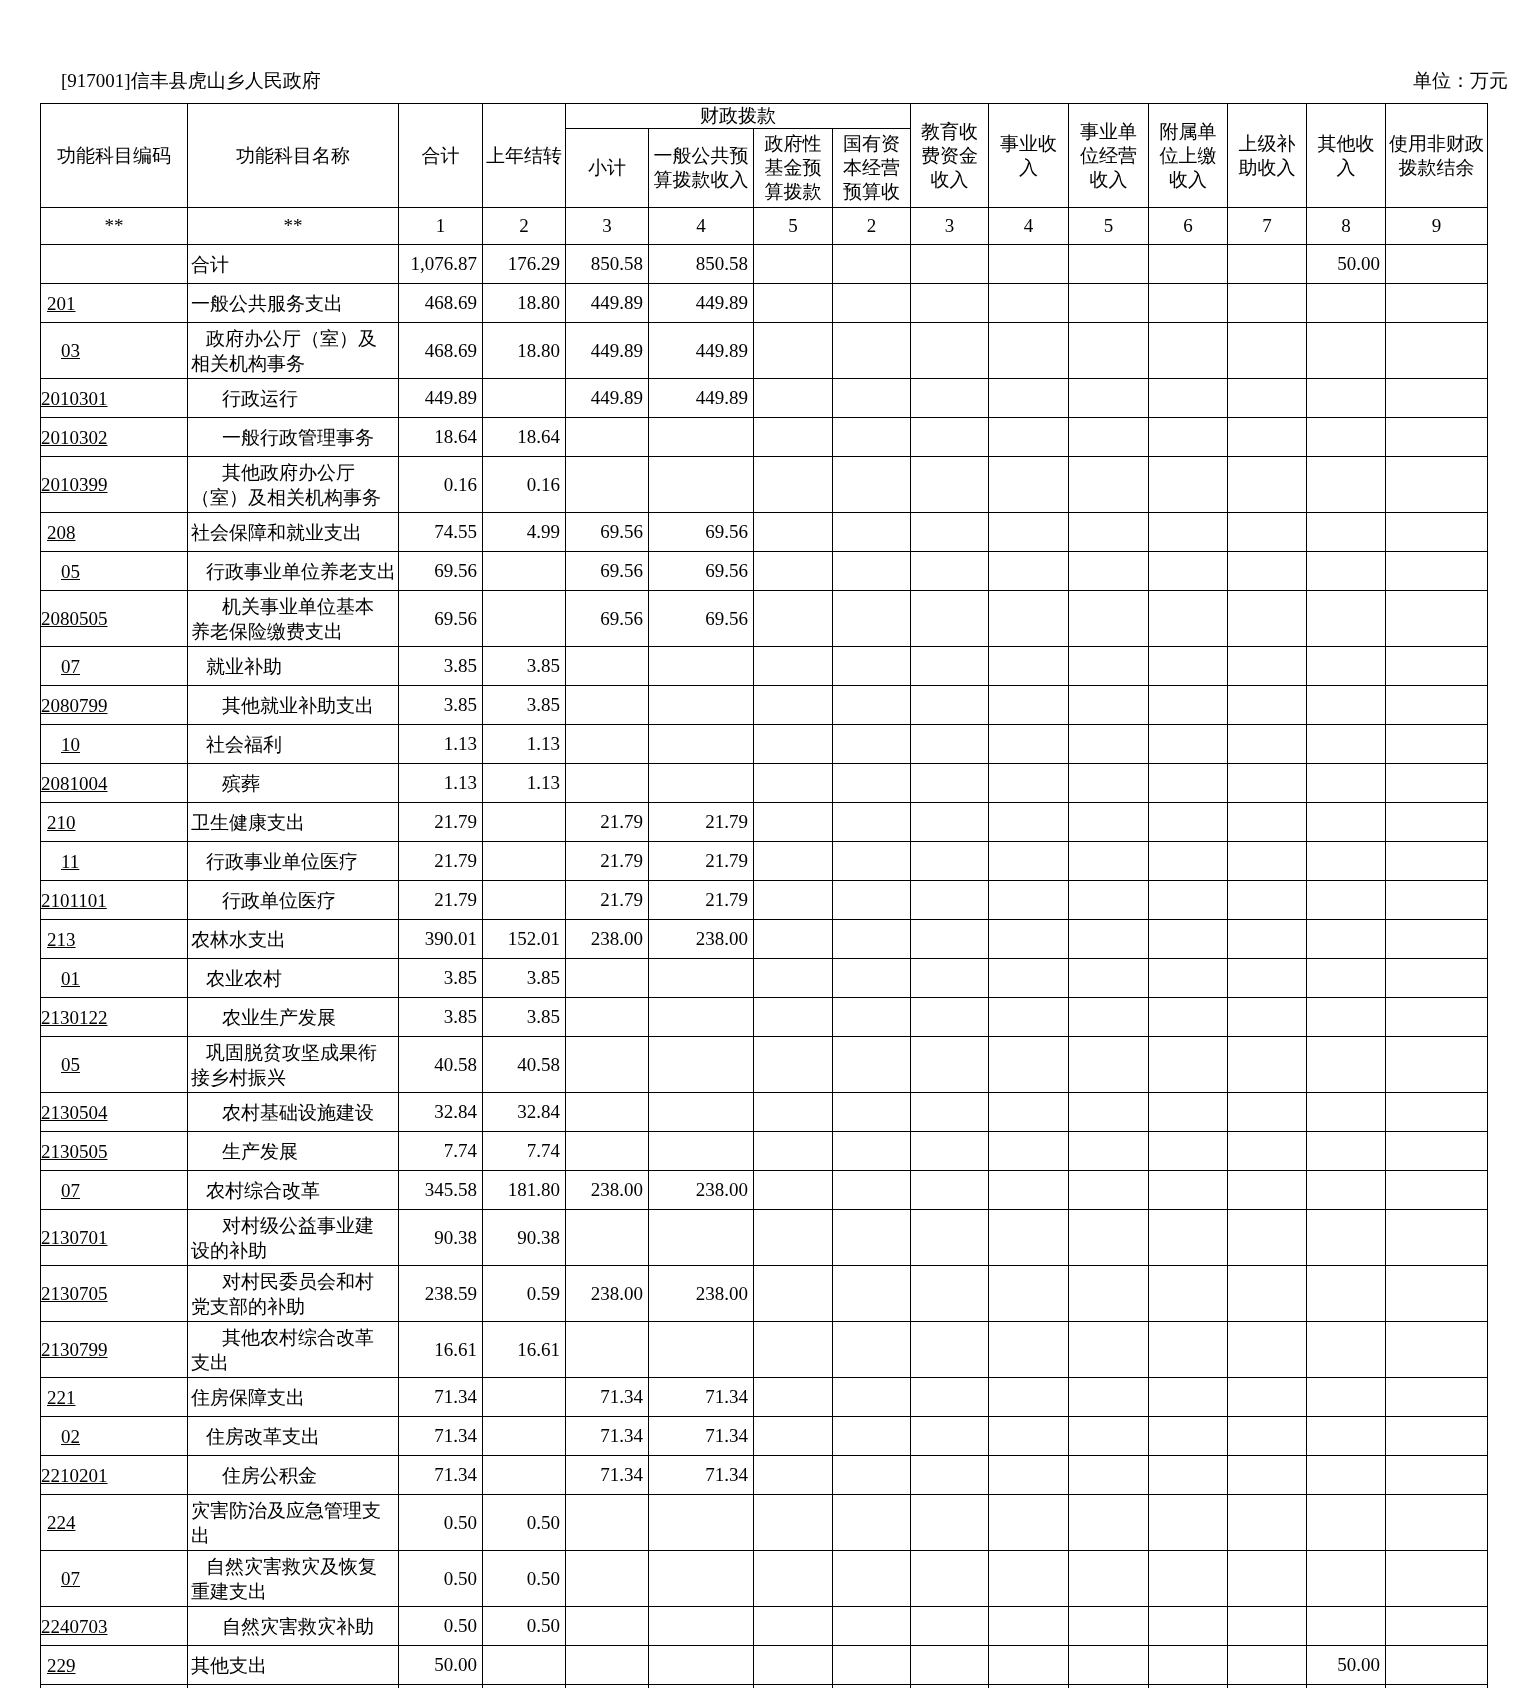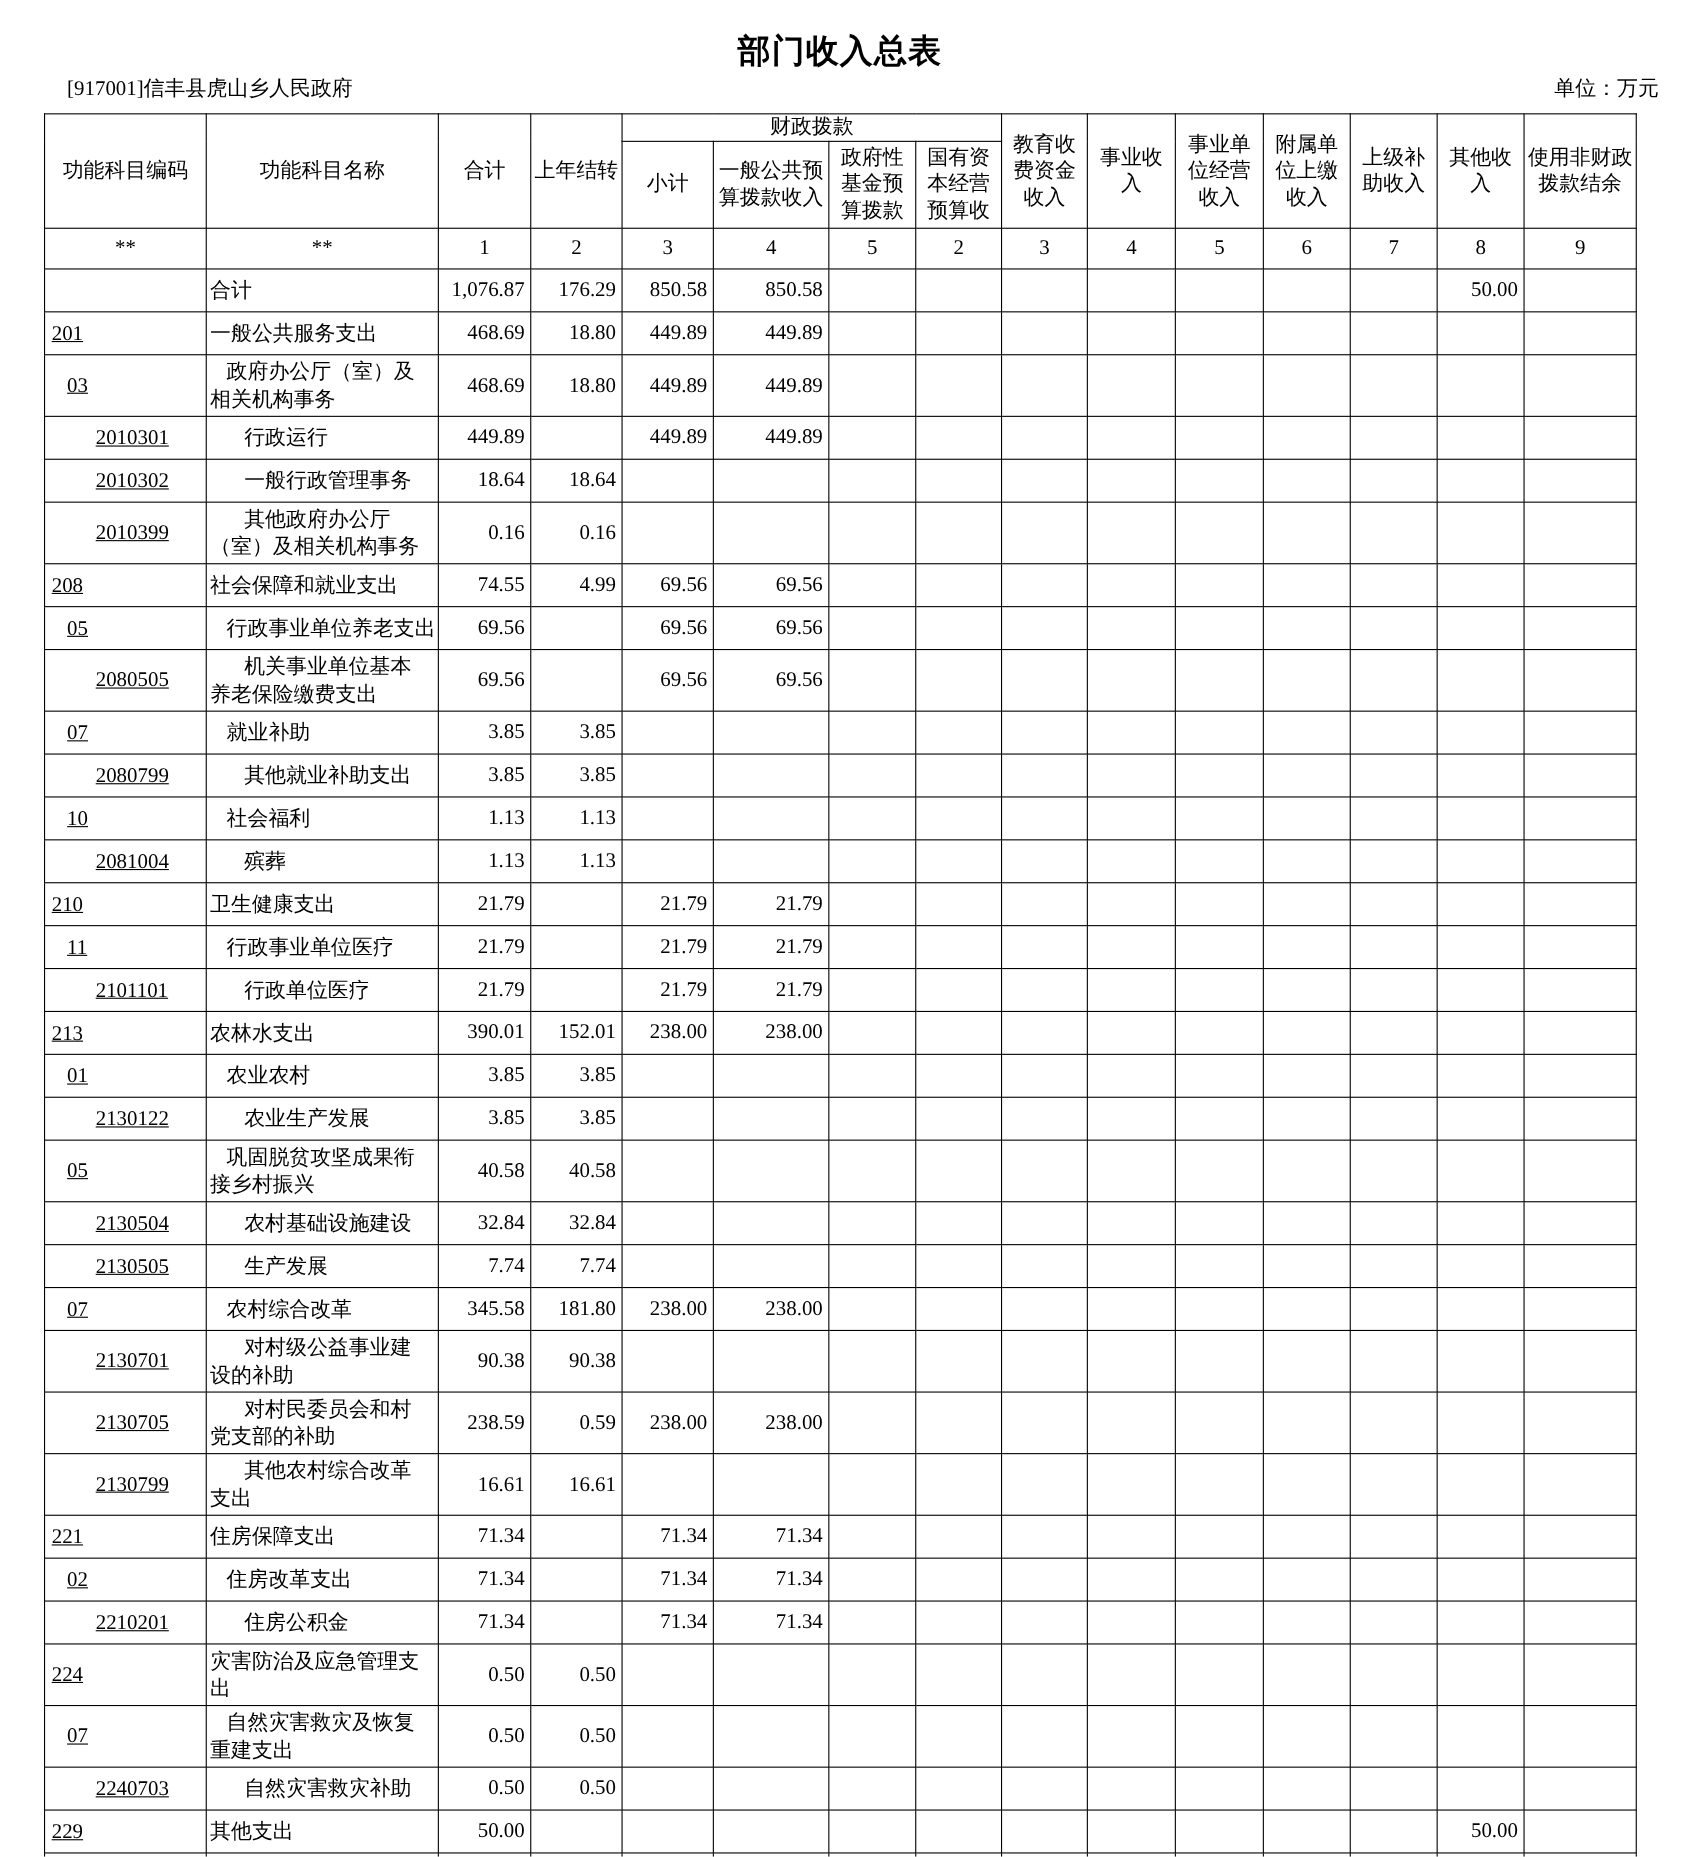--- a/index.html
+++ b/index.html
@@ -41,37 +41,36 @@
     line-height:24px;
   }
   tr.hdr-group th { height:22px; }
   tr.hdr-sub  th { height:78px; }
   tr.num-row  td { height:36px; text-align:center; }
   tr.single td { height:36px; }
   tr.double td { height:53px; }
   td.code { text-align:left; line-height:25px;text-decoration:underline; }
   td.code.lvl1 { padding-left:6px; }
   td.code.lvl2 { padding-left:20px; }
-  td.code.lvl3 { padding-left:46px; }
+  td.code.lvl3 { }
   td.name {
     text-align:left;
     padding:1px 2px 1px 3px;
     white-space:pre-line;
     line-height:25px;
   }
   td.name.lvl2 { text-indent:15px; }
   td.name.lvl3 { text-indent:31px; }
   td.val { text-align:right; padding-right:5px; }
 </style>
 </head>
 <body>
 
 <div class="page">
 
-  <div class="title">部门收入总表</div>
 
   <div class="subheader">
     <span>[917001]信丰县虎山乡人民政府</span>
     <span>单位：万元</span>
   </div>
 
   <table class="report">
     <colgroup>
       <col style="width:147px">
         <col style="width:211px">

